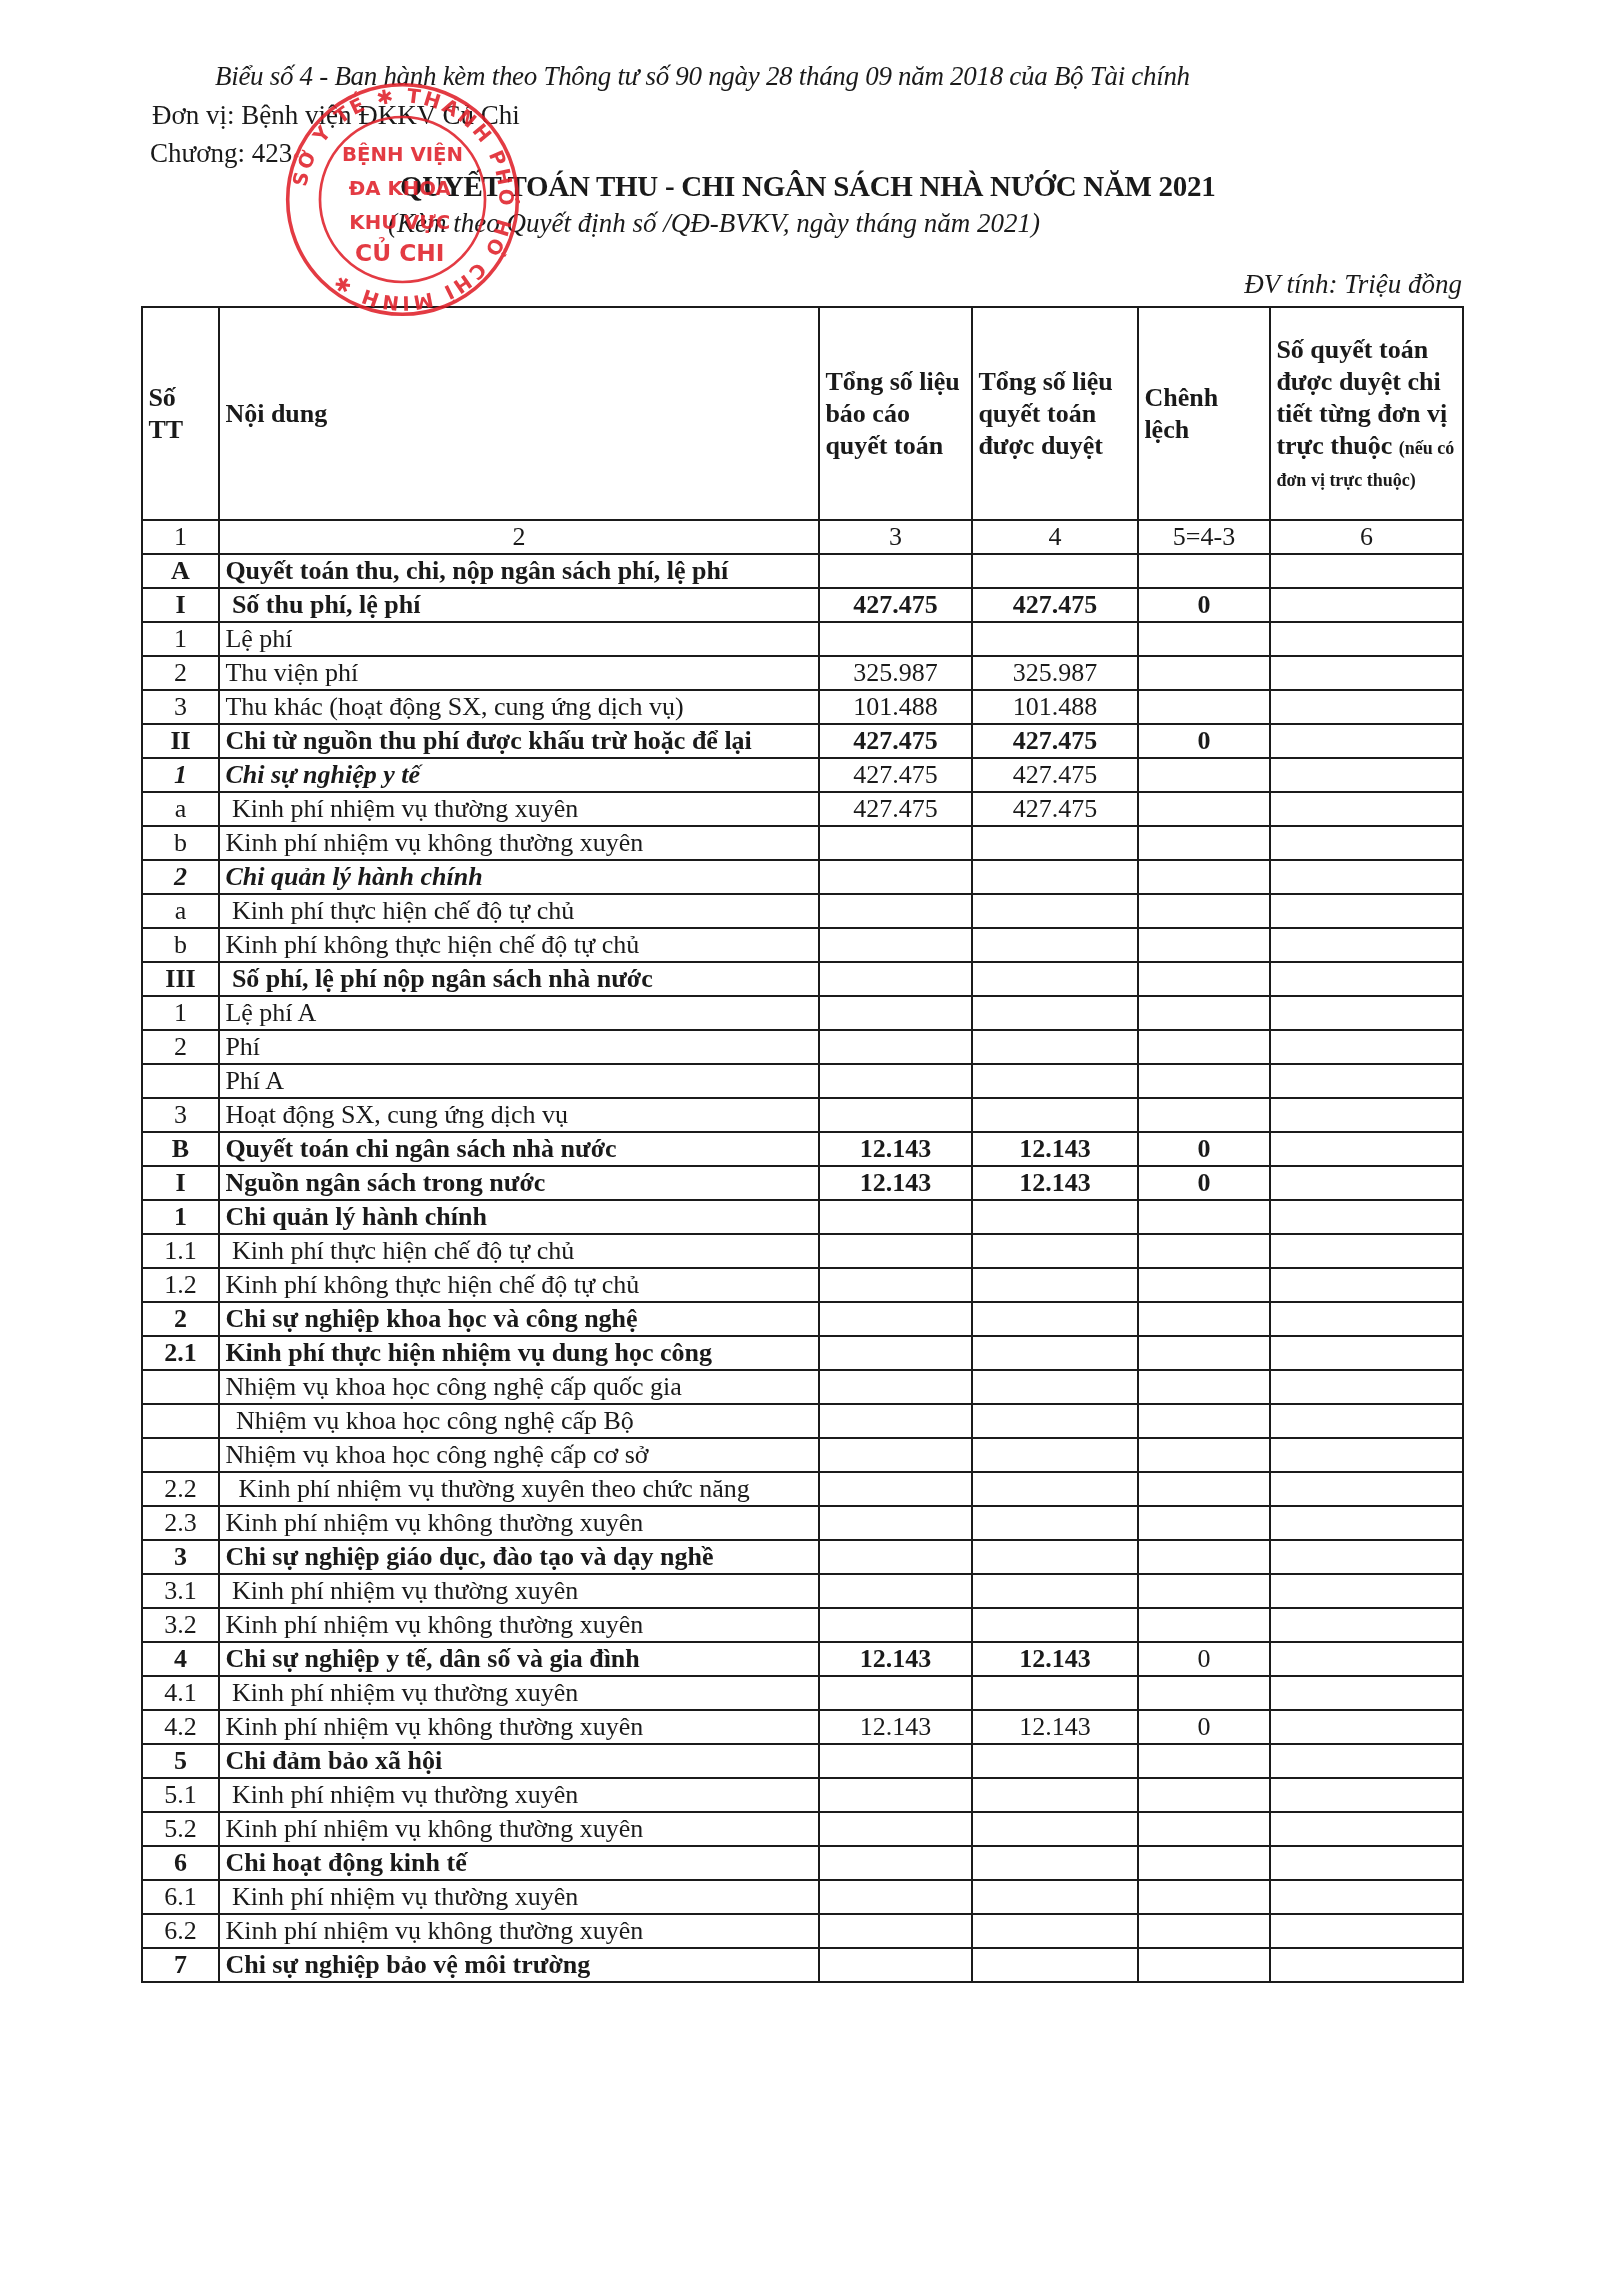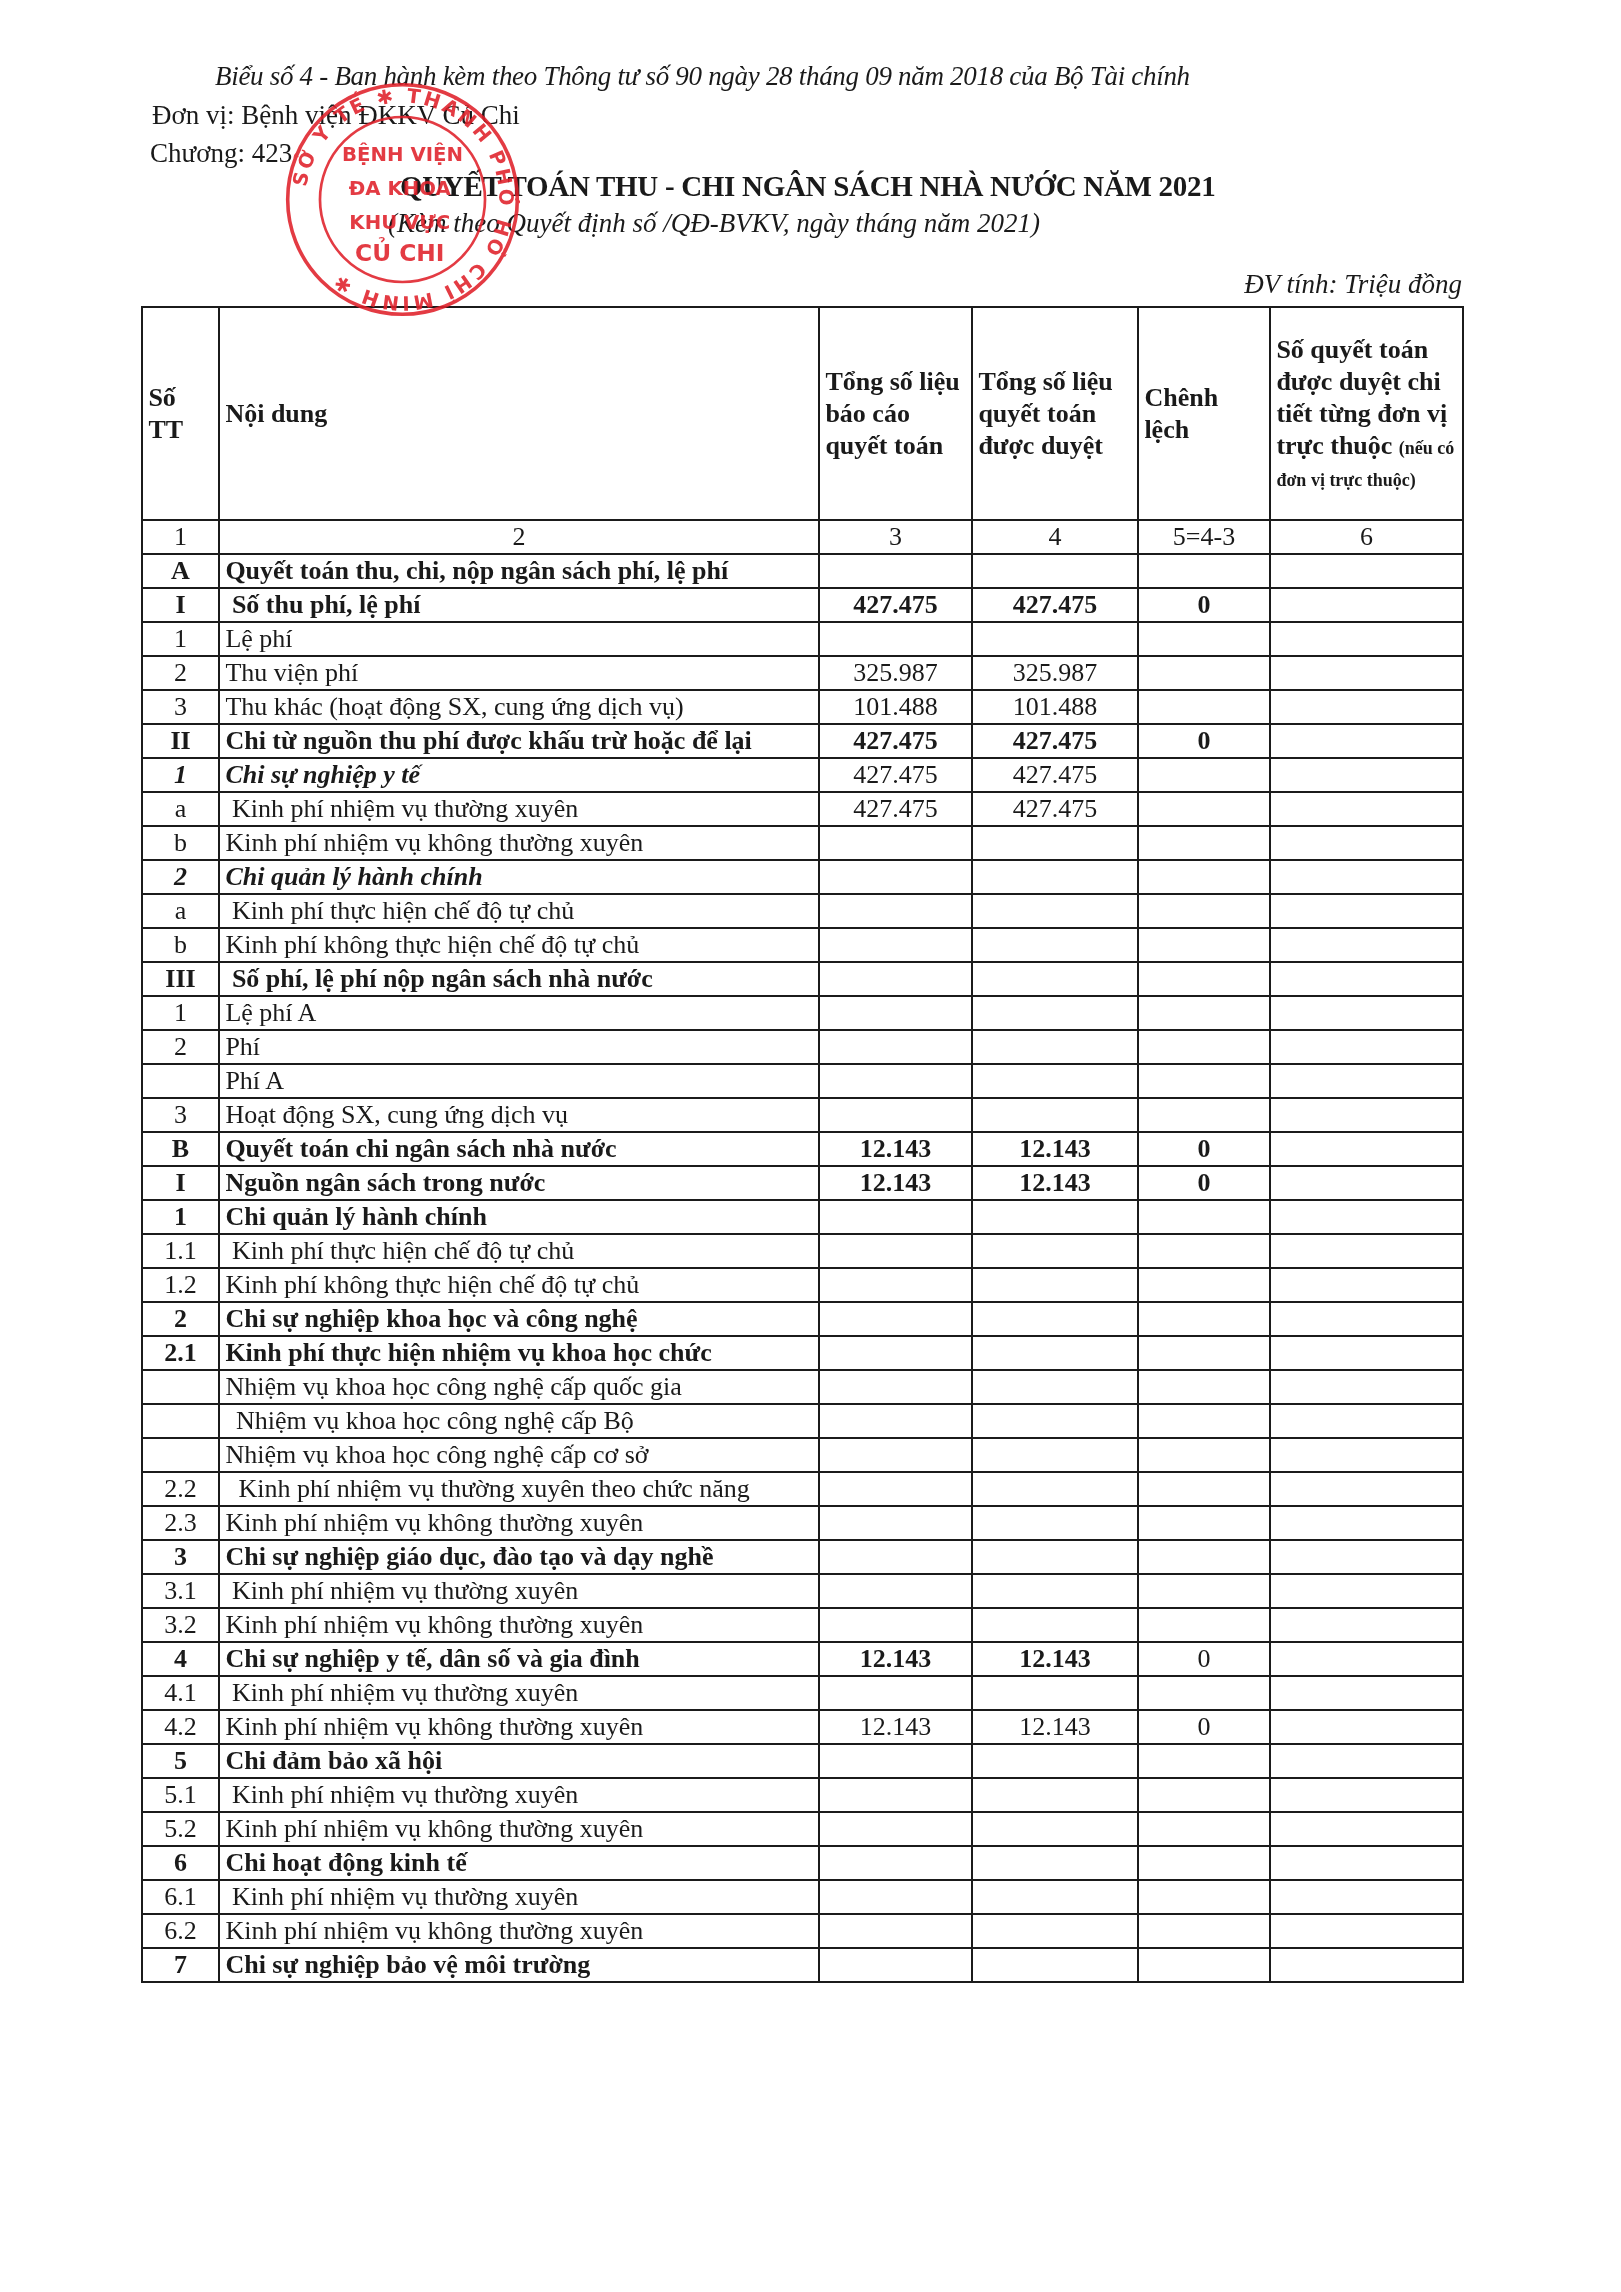--- a/index.html
+++ b/index.html
@@ -248,21 +248,21 @@
       <tr class="bold">
         <td class="stt">2</td>
         <td class="content" style="white-space: pre;">Chi sự nghiệp khoa học và công nghệ</td>
         <td class="num"></td>
         <td class="num"></td>
         <td class="num"></td>
         <td class="num"></td>
       </tr>
       <tr class="bold">
         <td class="stt">2.1</td>
-        <td class="content" style="white-space: pre;">Kinh phí thực hiện nhiệm vụ khoa học chức</td>
+        <td class="content" style="white-space: pre;">Kinh phí thực hiện nhiệm vụ dung học công</td>
         <td class="num"></td>
         <td class="num"></td>
         <td class="num"></td>
         <td class="num"></td>
       </tr>
       <tr>
         <td class="stt"></td>
         <td class="content" style="white-space: pre; margin-left: 45px;">Nhiệm vụ khoa học công nghệ cấp quốc gia</td>
         <td class="num"></td>
         <td class="num"></td>

